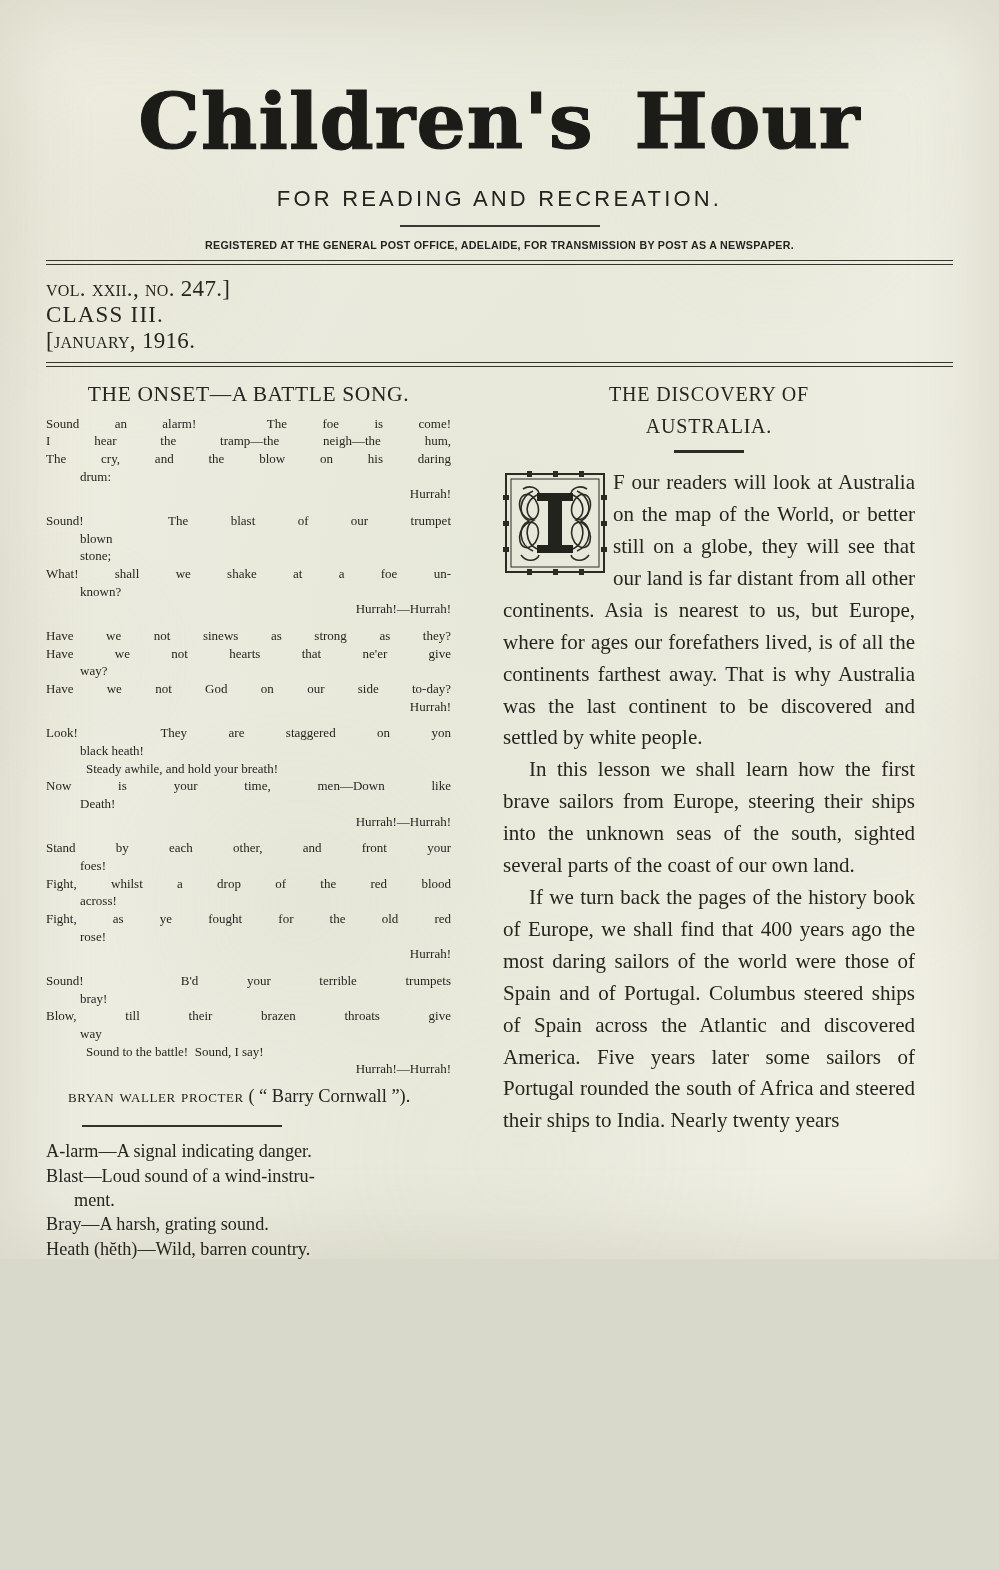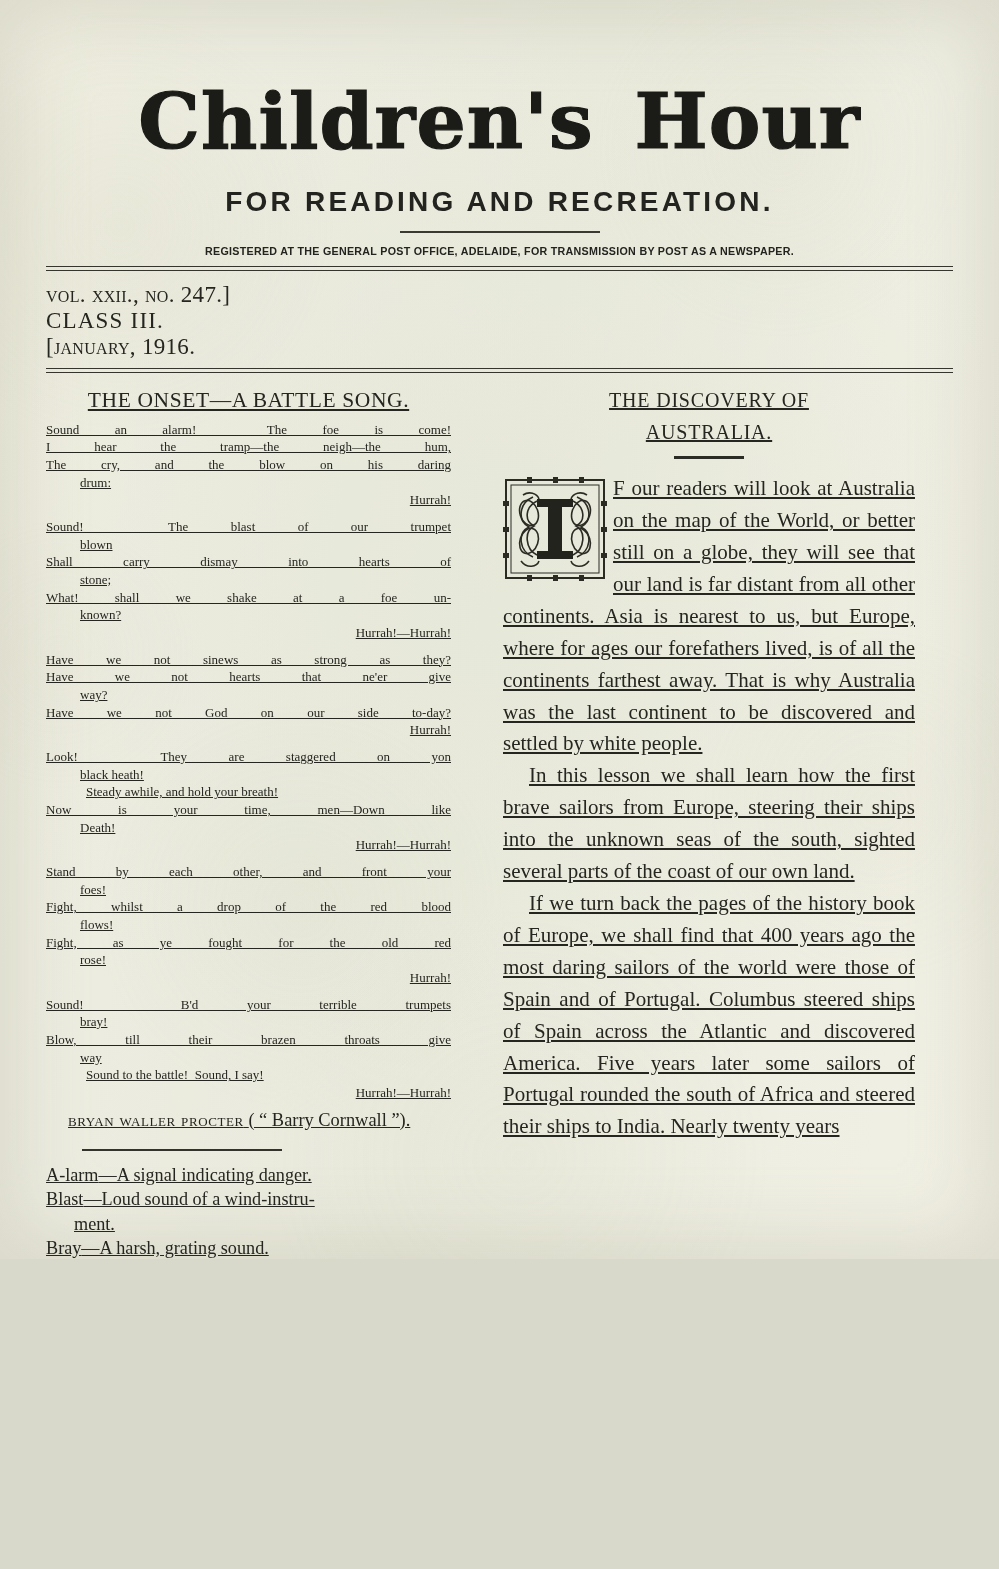--- a/index.html
+++ b/index.html
@@ -59,22 +59,22 @@
     letter-spacing: 1px;
     color: #1b1b18;
     white-space: nowrap;
     -webkit-text-stroke: 1.2px #1b1b18;
     transform: scaleX(1.02);
   }
   .masthead-title .gap { display: inline-block; width: 40px; }
   .masthead-sub {
     margin-top: 26px;
     font-family: "Liberation Sans", "DejaVu Sans", sans-serif;
-    font-weight: bold;
-    font-size: 28px;
+    font-weight: normal;
+    font-size: 22px;
     letter-spacing: 3.2px;
     color: #23231f;
   }
   .rule-short {
     width: 200px;
     height: 2px;
     background: #3a3a33;
     margin: 13px auto 0;
   }
   .reg-line {
@@ -116,21 +116,20 @@
     border-top: 1.6px solid #35352e;
     border-bottom: 1.6px solid #35352e;
     height: 3px;
   }
 
   
   .columns {
     display: flex;
     margin-top: 14px;
     align-items: flex-start;
-    text-decoration: underline;
   }
   .col-left  { width: 405px; }
   .col-gutter{ width: 52px; flex: none; }
   .col-right { width: 412px; }
 
   .col-head {
     text-align: center;
     font-size: 21.5px;
     letter-spacing: 0.6px;
     line-height: 1.28;
@@ -255,21 +254,20 @@
             <div class="pl">Sound an alarm!  The foe is come!</div>
             <div class="pl">I hear the tramp—the neigh—the hum,</div>
             <div class="pl">The cry, and the blow on his daring</div>
             <div class="pl cont">drum:</div>
             <div class="pl refrain">Hurrah!</div>
           </div>
           <div class="spacer"></div>
           <div>
             <div class="pl">Sound!  The blast of our trumpet</div>
             <div class="pl cont">blown</div>
-            <div class="pl">Shall carry dismay into hearts of</div>
             <div class="pl cont">stone;</div>
             <div class="pl">What! shall we shake at a foe un-</div>
             <div class="pl cont">known?</div>
             <div class="pl refrain">Hurrah!—Hurrah!</div>
           </div>
           <div class="spacer"></div>
           <div>
             <div class="pl">Have we not sinews as strong as they?</div>
             <div class="pl">Have we not hearts that ne'er give</div>
             <div class="pl cont">way?</div>
@@ -283,21 +281,21 @@
             <div class="pl noj">Steady awhile, and hold your breath!</div>
             <div class="pl">Now is your time, men—Down like</div>
             <div class="pl cont">Death!</div>
             <div class="pl refrain">Hurrah!—Hurrah!</div>
           </div>
           <div class="spacer"></div>
           <div>
             <div class="pl">Stand by each other, and front your</div>
             <div class="pl cont">foes!</div>
             <div class="pl">Fight, whilst a drop of the red blood</div>
-            <div class="pl cont">flows!</div>
+            <div class="pl cont">across!</div>
             <div class="pl">Fight, as ye fought for the old red</div>
             <div class="pl cont">rose!</div>
             <div class="pl refrain">Hurrah!</div>
           </div>
           <div class="spacer"></div>
           <div>
             <div class="pl">Sound!  B'd your terrible trumpets</div>
             <div class="pl cont">bray!</div>
             <div class="pl">Blow, till their brazen throats give</div>
             <div class="pl cont">way</div>

